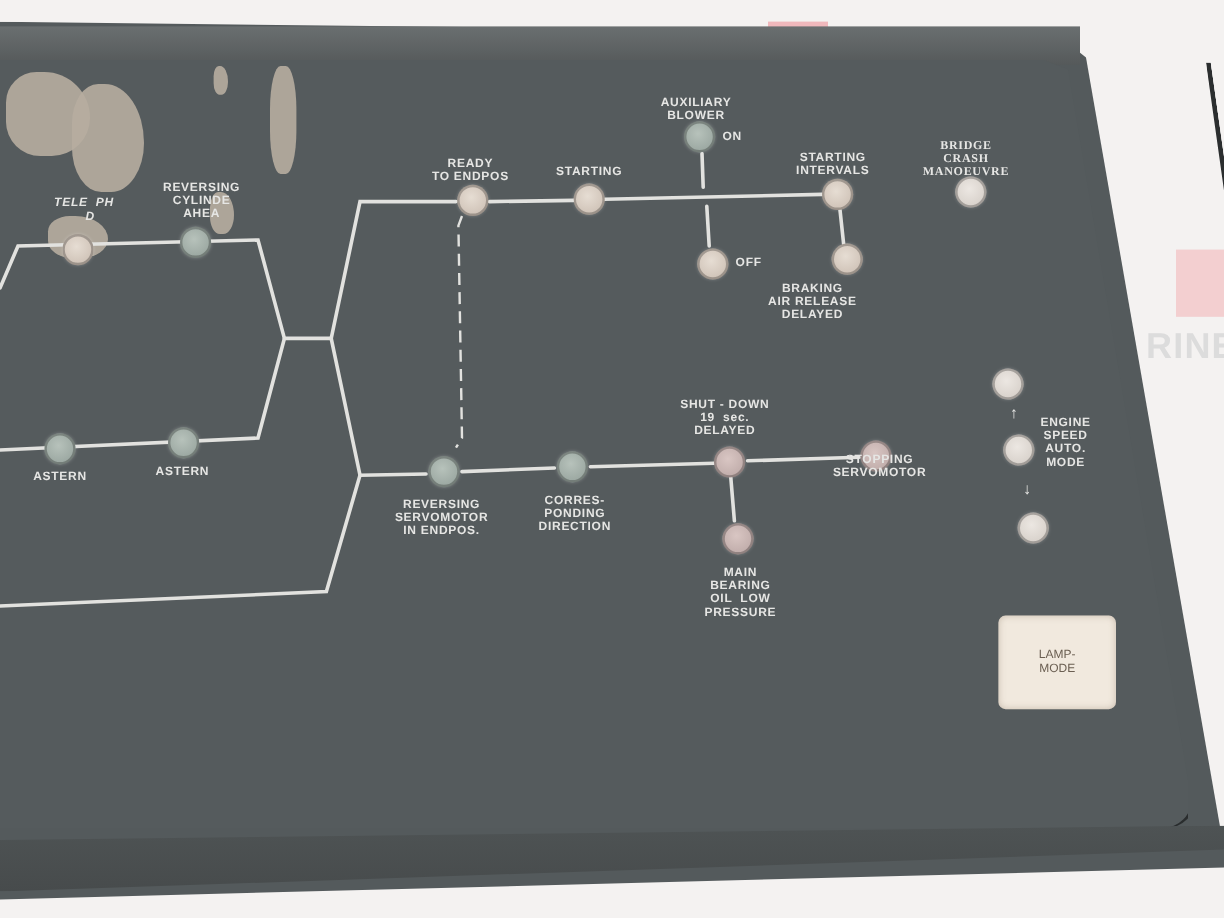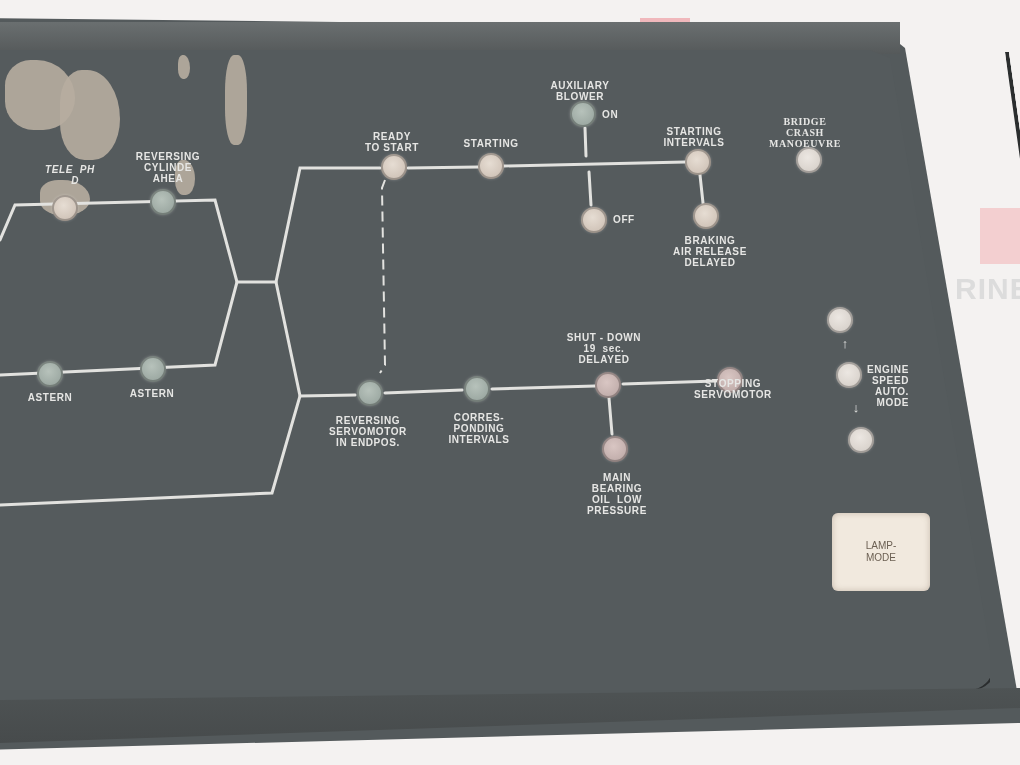--- a/index.html
+++ b/index.html
@@ -125,72 +125,72 @@
 CYLINDE
 AHEA</div>
 <div class="lamp green" style="left:163px;top:202px;"></div>
 
 <div class="lamp green" style="left:50px;top:374px;"></div>
 <div class="lbl" style="left:50px;top:392px;">ASTERN</div>
 <div class="lamp green" style="left:153px;top:369px;"></div>
 <div class="lbl" style="left:152px;top:388px;">ASTERN</div>
 
 <div class="lbl" style="left:392px;top:131px;">READY
-TO START</div>
+TO ENDPOS</div>
 <div class="lamp amber" style="left:394px;top:167px;"></div>
 <div class="lbl" style="left:491px;top:138px;">STARTING</div>
 <div class="lamp amber" style="left:491px;top:166px;"></div>
 
 <div class="lbl" style="left:580px;top:80px;">AUXILIARY
 BLOWER</div>
 <div class="lamp green" style="left:583px;top:114px;"></div>
 <div class="lbl left" style="left:602px;top:109px;">ON</div>
 <div class="lamp amber" style="left:594px;top:220px;"></div>
 <div class="lbl left" style="left:613px;top:214px;">OFF</div>
 
 <div class="lbl" style="left:694px;top:126px;">STARTING
 INTERVALS</div>
 <div class="lamp amber" style="left:698px;top:162px;"></div>
 <div class="lamp amber" style="left:706px;top:216px;"></div>
-<div class="lbl" style="left:710px;top:235px;">BRAKING
+<div class="lbl" style="left:677px;top:235px;">BRAKING
 AIR RELEASE
 DELAYED</div>
 
 <div class="lbl" style="left:805px;top:116px;font-family:Liberation Serif, serif;">BRIDGE
 CRASH
 MANOEUVRE</div>
 <div class="lamp white" style="left:809px;top:160px;"></div>
 
 <div class="lamp green" style="left:370px;top:393px;"></div>
 <div class="lbl" style="left:368px;top:415px;">REVERSING
 SERVOMOTOR
 IN ENDPOS.</div>
 <div class="lamp green" style="left:477px;top:389px;"></div>
 <div class="lbl" style="left:479px;top:412px;">CORRES-
 PONDING
-INTERVALS</div>
+DIRECTION</div>
 
 <div class="lbl" style="left:604px;top:332px;">SHUT - DOWN
 19  sec.
 DELAYED</div>
 <div class="lamp pink" style="left:608px;top:385px;"></div>
 <div class="lamp pink" style="left:615px;top:449px;"></div>
 <div class="lbl" style="left:617px;top:472px;">MAIN
 BEARING
 OIL  LOW
 PRESSURE</div>
 
 <div class="lamp pink" style="left:730px;top:380px;"></div>
 <div class="lbl" style="left:733px;top:378px;">STOPPING
 SERVOMOTOR</div>
 
 <div class="lamp white" style="left:840px;top:320px;"></div>
 <div class="arrow" style="left:845px;top:336px;">↑</div>
 <div class="lamp white" style="left:849px;top:375px;"></div>
-<div class="lbl" style="left:888px;top:364px;text-align:right;">ENGINE
+<div class="lbl" style="left:888px;top:347px;">ENGINE
 SPEED
 AUTO.
 MODE</div>
 <div class="arrow" style="left:856px;top:400px;">↓</div>
 <div class="lamp white" style="left:861px;top:440px;"></div>
 
 <div class="lamp-test">LAMP-
 MODE</div>
 
 </body></html>

